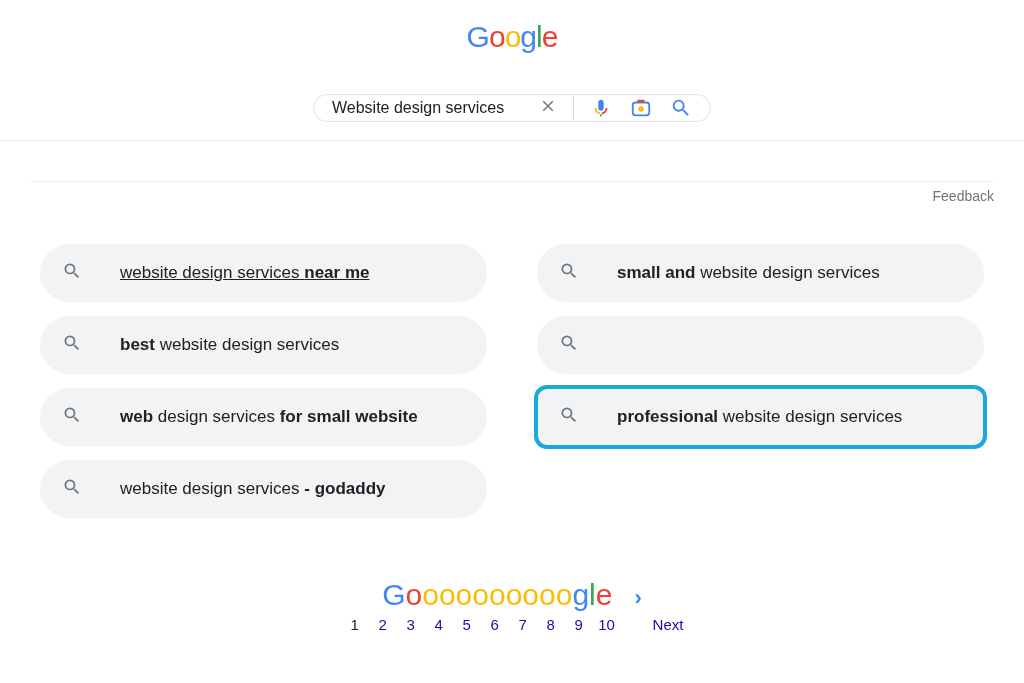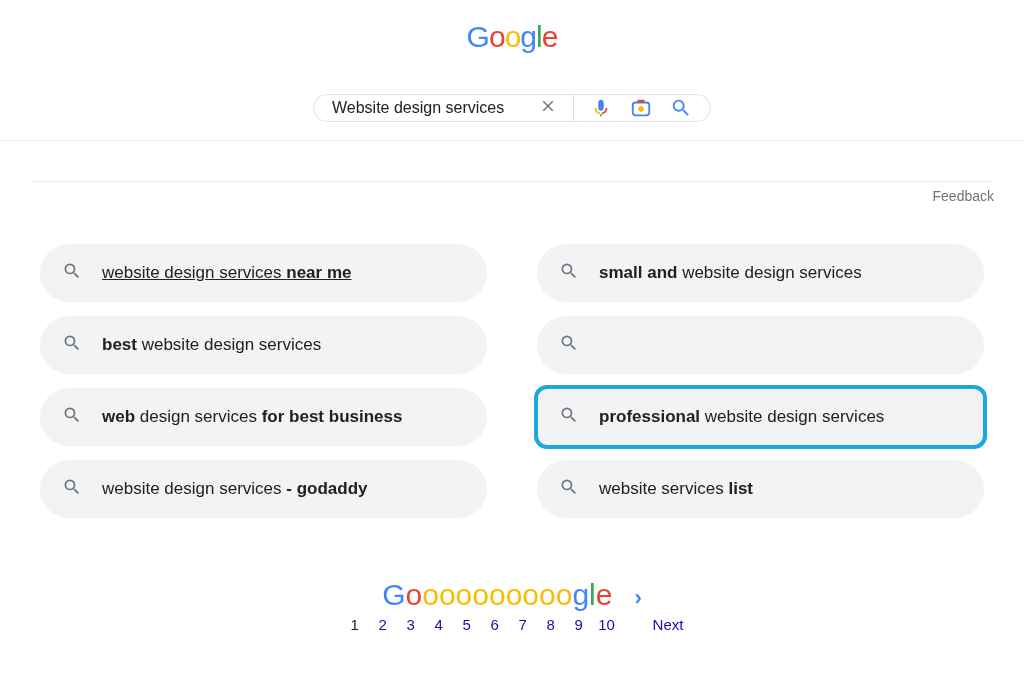--- a/index.html
+++ b/index.html
@@ -57,21 +57,21 @@
     grid-template-columns: 1fr 1fr;
     gap: 14px 50px;
     padding: 0 10px;
   }
   .chip {
     background: #f1f3f4;
     border-radius: 40px;
     display: flex;
     align-items: center;
     padding: 16px 22px;
-    gap: 20px;
+    gap: 38px;
     cursor: pointer;
     min-height: 58px;
   }
   .chip .ci { color: #70757a; flex-shrink: 0; }
   .chip .ct { font-size: 17px; color: #202124; line-height: 1.3; }
   .chip.highlight { outline: 4px solid #1ba7e0; outline-offset: -1px; border-radius: 10px; }
   .chip.hovered .ct { text-decoration: underline; }
   
   .pagination {
     text-align: center;
@@ -153,40 +153,34 @@
       </div>
       <div class="chip">
         <span class="ci"><svg width="20" height="20" viewBox="0 0 24 24">
             <path fill="#70757a" d="M15.5 14h-.79l-.28-.27A6.471 6.471 0 0016 9.5 6.5 6.5 0 109.5 16c1.61 0 3.09-.59 4.23-1.57l.27.28v.79l5 4.99L20.49 19l-4.99-5zm-6 0C7.01 14 5 11.99 5 9.5S7.01 5 9.5 5 14 7.01 14 9.5 11.99 14 9.5 14z"></path>
           </svg></span>
       </div>
       <div class="chip">
         <span class="ci"><svg width="20" height="20" viewBox="0 0 24 24">
             <path fill="#70757a" d="M15.5 14h-.79l-.28-.27A6.471 6.471 0 0016 9.5 6.5 6.5 0 109.5 16c1.61 0 3.09-.59 4.23-1.57l.27.28v.79l5 4.99L20.49 19l-4.99-5zm-6 0C7.01 14 5 11.99 5 9.5S7.01 5 9.5 5 14 7.01 14 9.5 11.99 14 9.5 14z"></path>
           </svg></span>
-        <span class="ct"><b>web </b><span>design services </span><b>for best business</b></span>
+        <span class="ct"><b>web </b><span>design services </span><b>for small website</b></span>
       </div>
       <div class="chip highlight">
         <span class="ci"><svg width="20" height="20" viewBox="0 0 24 24">
             <path fill="#70757a" d="M15.5 14h-.79l-.28-.27A6.471 6.471 0 0016 9.5 6.5 6.5 0 109.5 16c1.61 0 3.09-.59 4.23-1.57l.27.28v.79l5 4.99L20.49 19l-4.99-5zm-6 0C7.01 14 5 11.99 5 9.5S7.01 5 9.5 5 14 7.01 14 9.5 11.99 14 9.5 14z"></path>
           </svg></span>
         <span class="ct"><b>professional </b><span>website design services</span></span>
       </div>
       <div class="chip">
         <span class="ci"><svg width="20" height="20" viewBox="0 0 24 24">
             <path fill="#70757a" d="M15.5 14h-.79l-.28-.27A6.471 6.471 0 0016 9.5 6.5 6.5 0 109.5 16c1.61 0 3.09-.59 4.23-1.57l.27.28v.79l5 4.99L20.49 19l-4.99-5zm-6 0C7.01 14 5 11.99 5 9.5S7.01 5 9.5 5 14 7.01 14 9.5 11.99 14 9.5 14z"></path>
           </svg></span>
         <span class="ct"><span>website design services </span><b>- godaddy</b></span>
       </div>
-      <div class="chip">
-        <span class="ci"><svg width="20" height="20" viewBox="0 0 24 24">
-            <path fill="#70757a" d="M15.5 14h-.79l-.28-.27A6.471 6.471 0 0016 9.5 6.5 6.5 0 109.5 16c1.61 0 3.09-.59 4.23-1.57l.27.28v.79l5 4.99L20.49 19l-4.99-5zm-6 0C7.01 14 5 11.99 5 9.5S7.01 5 9.5 5 14 7.01 14 9.5 11.99 14 9.5 14z"></path>
-          </svg></span>
-        <span class="ct"><span>website services </span><b>list</b></span>
-      </div>
     </div>
 
   <div class="pagination">
     <div class="goo-logo">
       <span class="pg-b">G</span><span id="goo-os"><span class="pg-r">o</span><span class="pg-y">o</span><span class="pg-y">o</span><span class="pg-y">o</span><span class="pg-y">o</span><span class="pg-y">o</span><span class="pg-y">o</span><span class="pg-y">o</span><span class="pg-y">o</span><span class="pg-y">o</span></span><span class="pg-b">g</span><span class="pg-g">l</span><span class="pg-r">e</span><span class="goo-arrow">›</span>
     </div>
     <div class="page-nums" id="page-nums"><span class="current">1</span><span>2</span><span>3</span><span>4</span><span>5</span><span>6</span><span>7</span><span>8</span><span>9</span><span>10</span><span class="next" style="width: auto;">Next</span></div>
   </div>
 </div>
 

